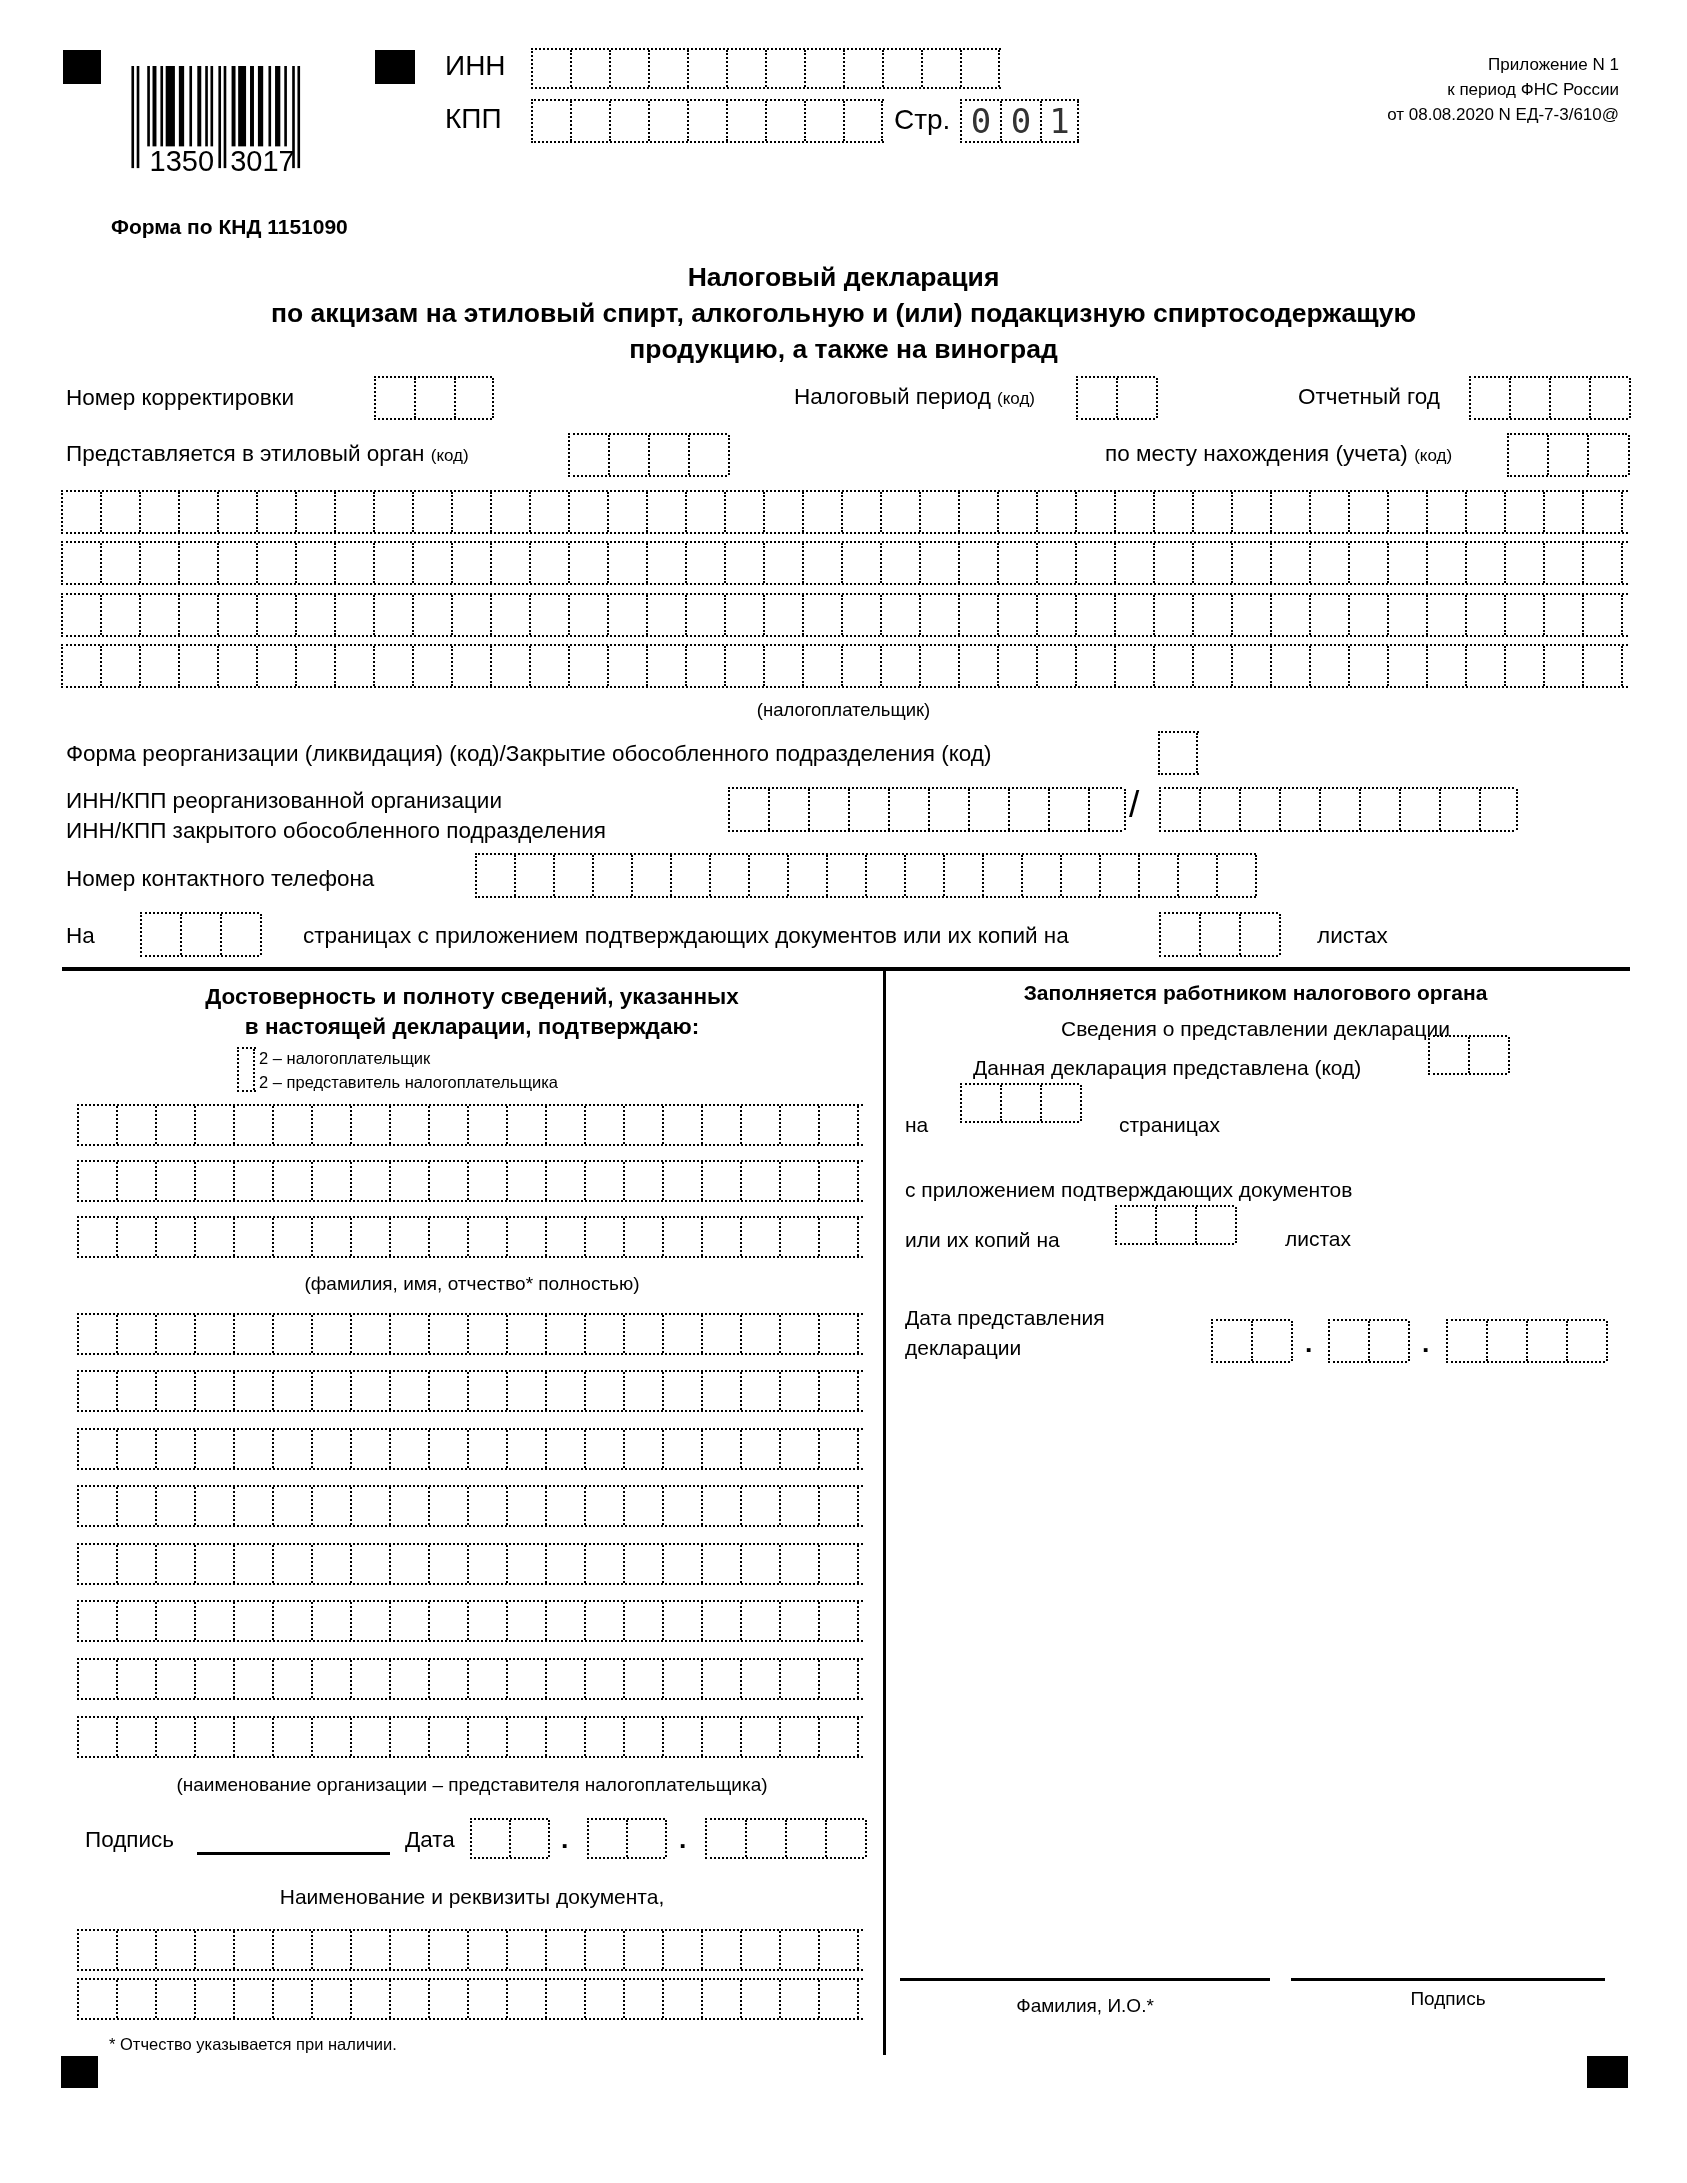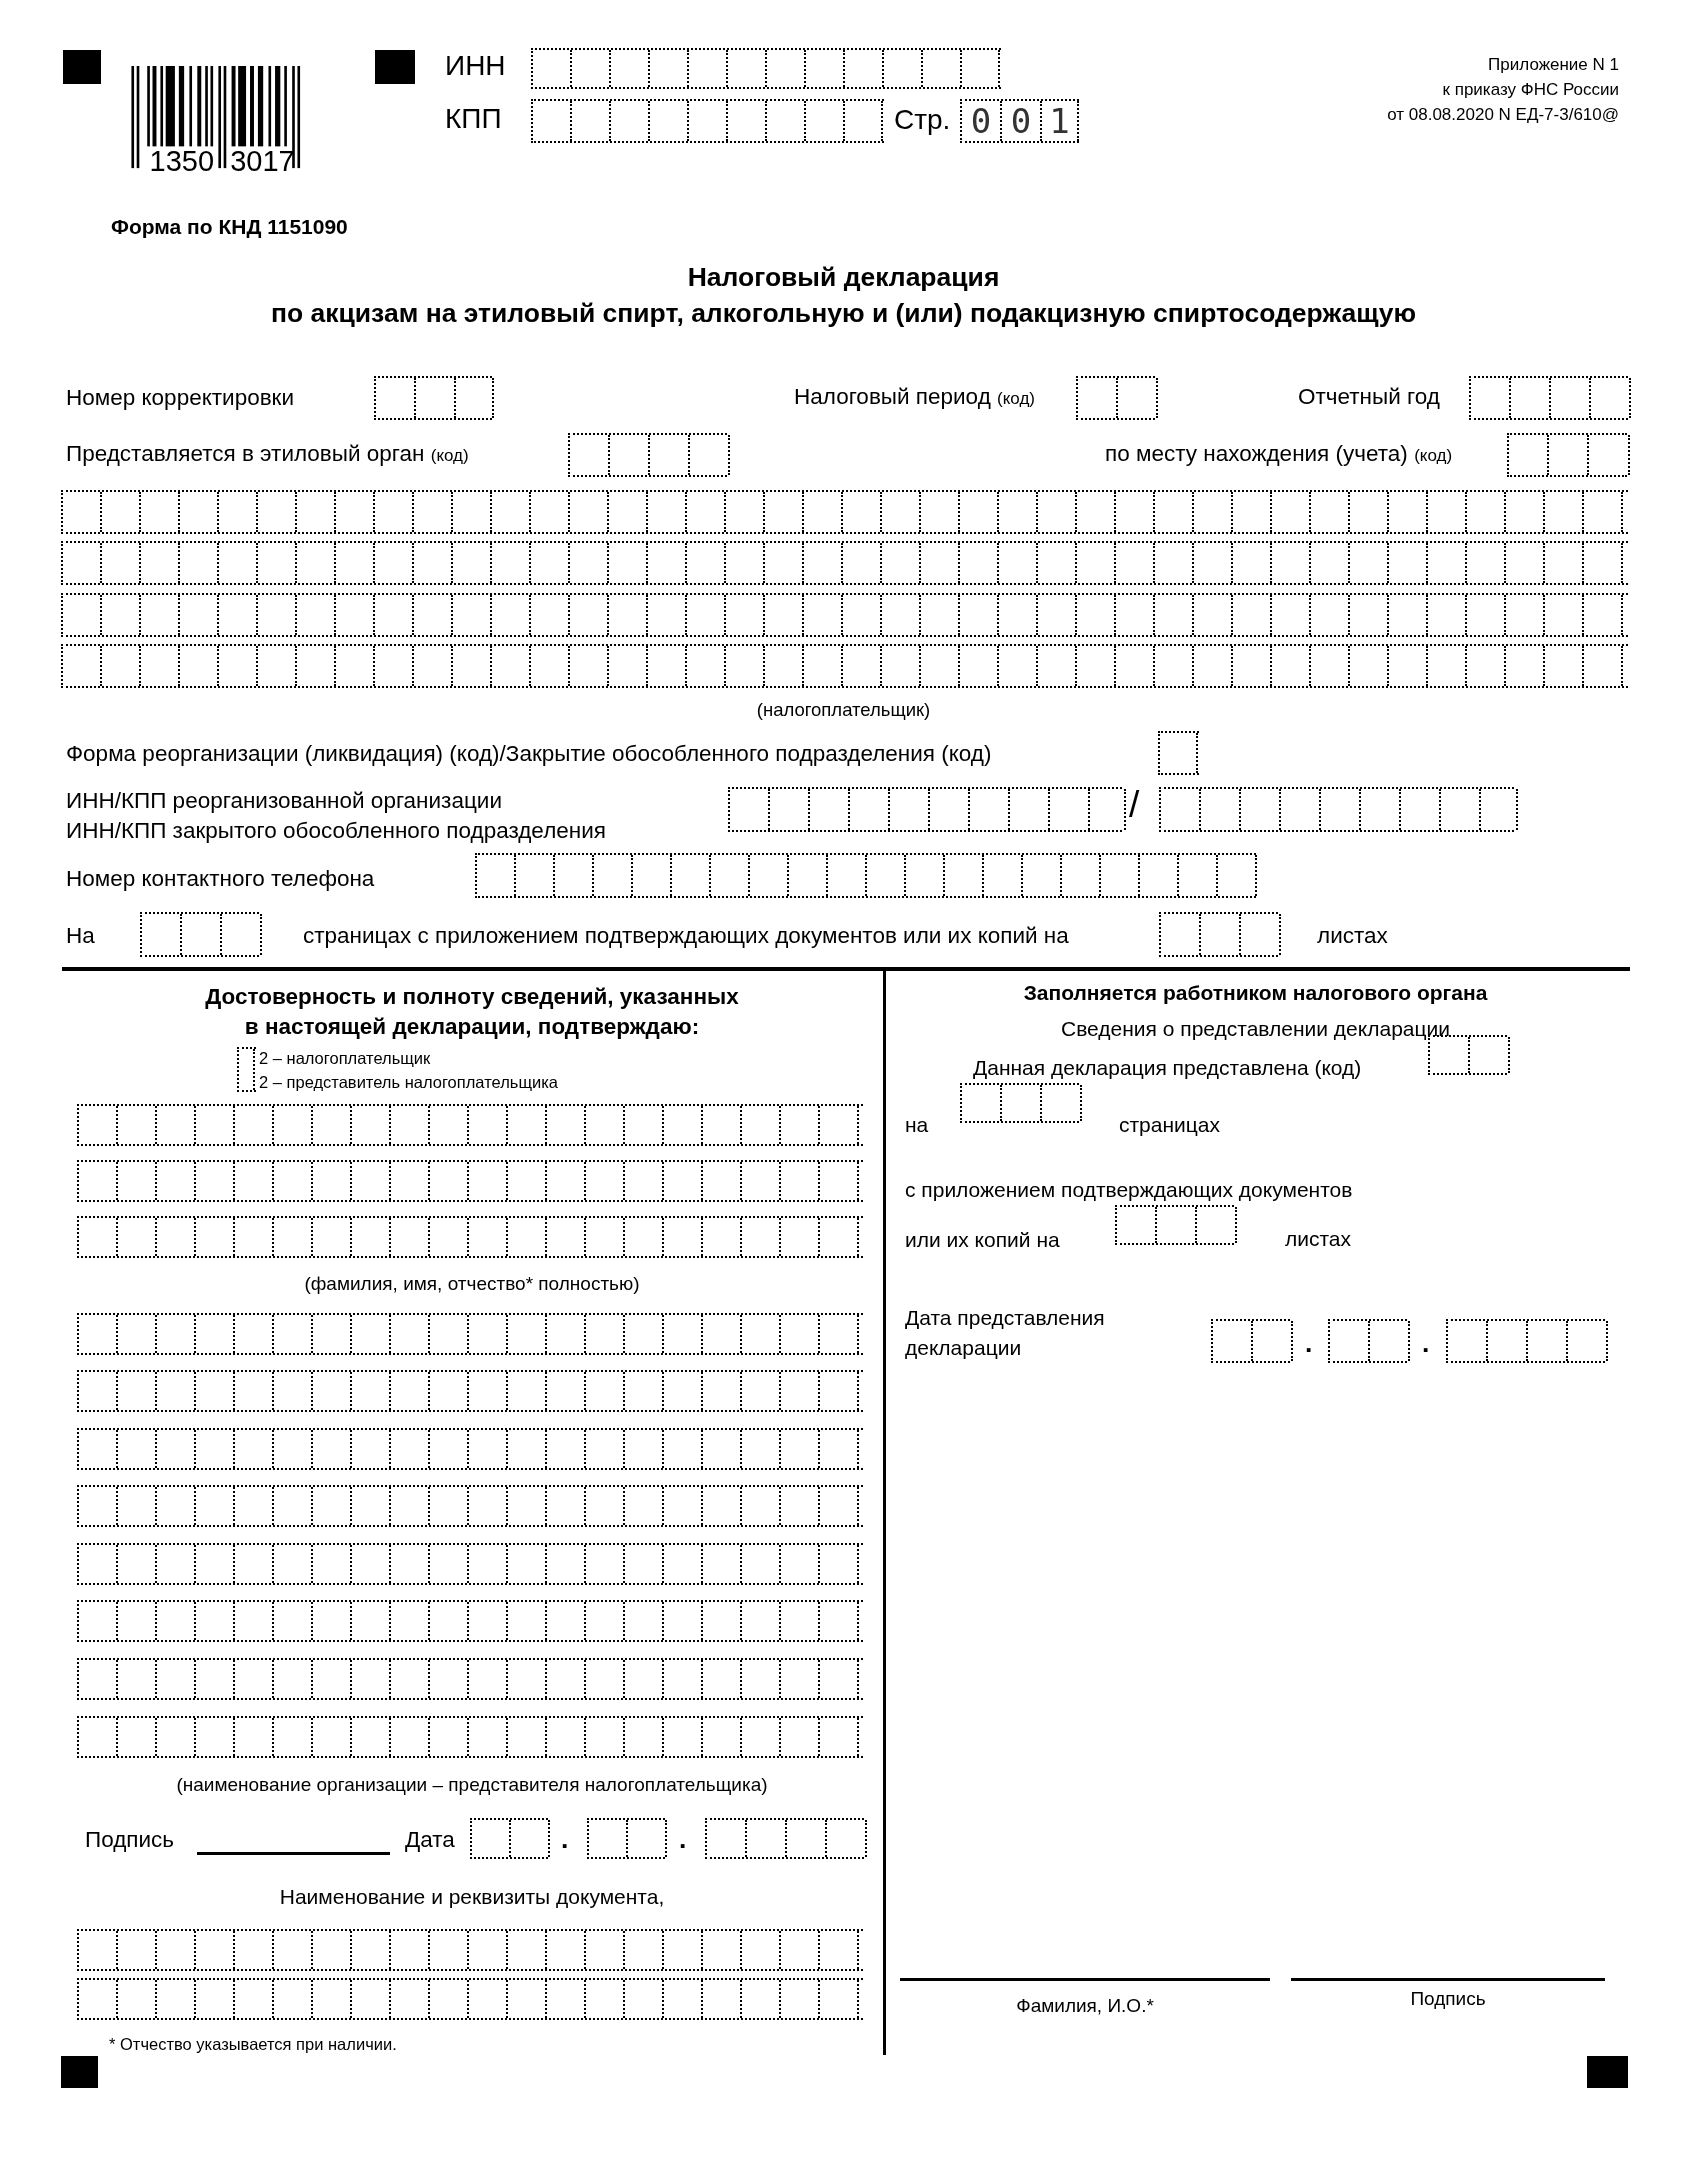--- a/index.html
+++ b/index.html
@@ -99,29 +99,30 @@
 <div class="cells" style="left:901px;top:99px;height:44px;width:0.7px;border:none;"></div>
 <div class="cells" style="left:901px;top:99px;height:44px;width:0.7px;border:none;"></div>
 <div class="cells" style="left:960px;top:99px;height:44px;width:119px;">
   <div class="cell" style="width:40px">0</div>
   <div class="cell" style="width:40px">0</div>
   <div class="cell" style="width:37px">1</div>
 </div>
 
 <div class="abs" style="right:68px;top:52px;text-align:right;font-size:17px;line-height:25px;">
   <div>Приложение N 1</div>
-  <div>к приказу ФНС России</div>
+  <div>к период ФНС России</div>
   <div>от 08.08.2020 N ЕД-7-3/610@</div>
 </div>
 
 <div class="txt bold" style="left:111px;top:216px;font-size:21px;">Форма по КНД 1151090</div>
 
 <div class="abs center bold" style="left:0;width:1687px;top:259px;font-size:26.5px;line-height:36px;">
   <div>Налоговый декларация</div>
   <div>по акцизам на этиловый спирт, алкогольную и (или) подакцизную спиртосодержащую</div>
+  <div>продукцию, а также на виноград</div>
 </div>
 
 <div class="txt" style="left:66px;top:387px;font-size:22.5px;">Номер корректировки</div>
 <div class="cells" style="left:374px;top:376px;height:44px;width:118px;">
   <div class="cell" style="width:40px"></div>
     <div class="cell" style="width:40px"></div>
     <div class="cell" style="width:38px"></div>
 </div>
 <div class="txt" style="left:794px;top:386px;font-size:22.5px;"><span>Налоговый период</span> <span style="font-size:17px;">(код)</span></div>
 <div class="cells" style="left:1076px;top:376px;height:44px;width:79px;">

